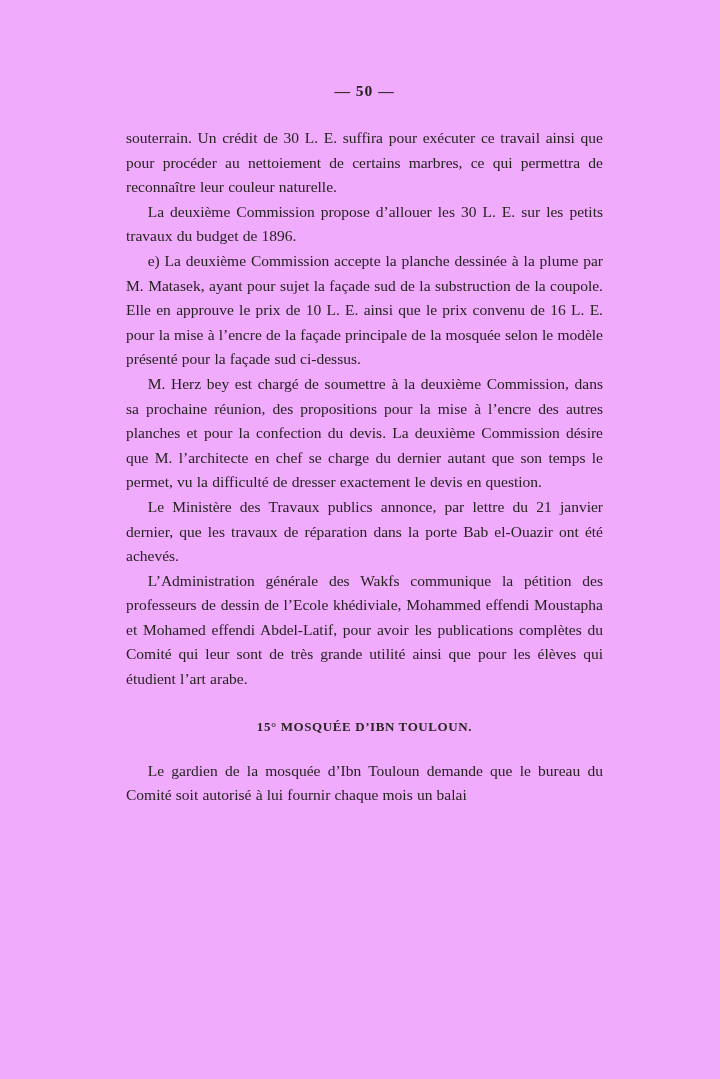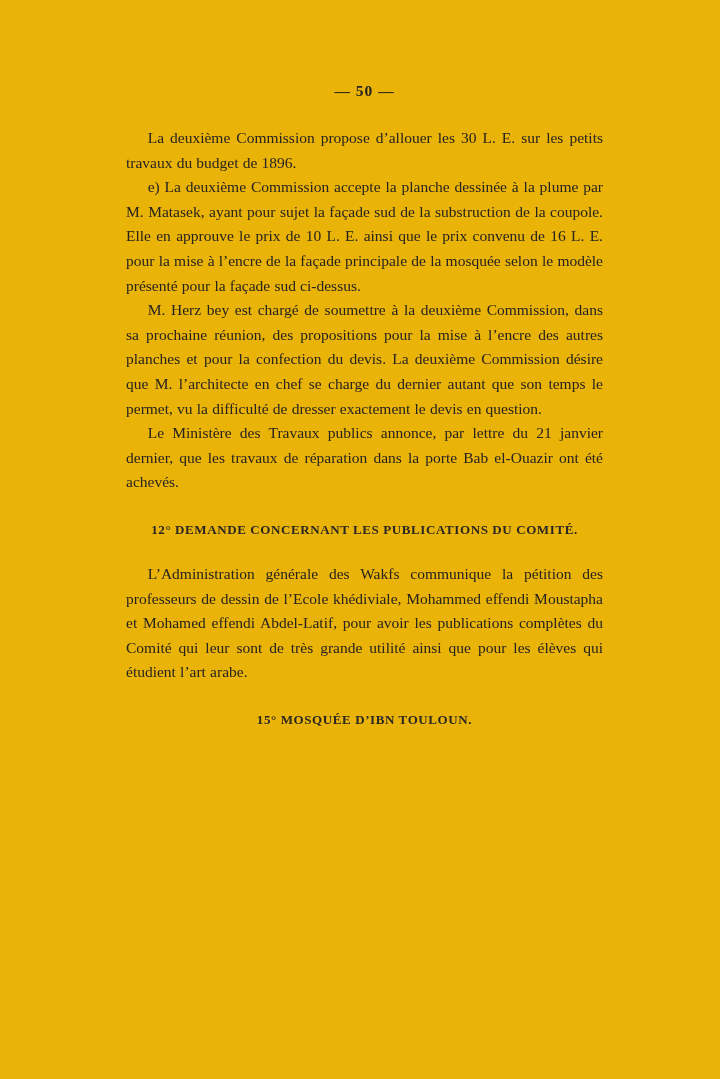--- a/index.html
+++ b/index.html
@@ -5,21 +5,21 @@
   html, body {
     margin: 0;
     padding: 0;
     background: #e9e9e7;
   }
   .page {
     position: relative;
     width: 720px;
     height: 1079px;
     margin: 0 auto;
-    background: #eab308;
+    background: #f0abfc;
     color: #262320;
     font-family: "Liberation Serif", "DejaVu Serif", serif;
     overflow: hidden;
     box-sizing: border-box;
     padding: 82px 117px 0 126px;
   }
   .page-number {
     text-align: center;
     font-weight: bold;
     font-size: 15.5px;
@@ -46,31 +46,32 @@
     color: #2a2723;
   }
 </style>
 </head>
 <body>
 
 <div class="page">
 
   <div class="page-number">— 50 —</div>
 
+  <p class="para no-indent">souterrain. Un crédit de 30 L. E. suffira pour exécuter ce travail ainsi que pour procéder au nettoiement de certains marbres, ce qui permettra de reconnaître leur couleur naturelle.</p>
 
   <p class="para">La deuxième Commission propose d’allouer les 30 L. E. sur les petits travaux du budget de 1896.</p>
 
   <p class="para">e) La deuxième Commission accepte la planche dessinée à la plume par M. Matasek, ayant pour sujet la façade sud de la substruction de la coupole. Elle en approuve le prix de 10 L. E. ainsi que le prix convenu de 16 L. E. pour la mise à l’encre de la façade principale de la mosquée selon le modèle présenté pour la façade sud ci-dessus.</p>
 
   <p class="para">M. Herz bey est chargé de soumettre à la deuxième Commission, dans sa prochaine réunion, des propositions pour la mise à l’encre des autres planches et pour la confection du devis. La deuxième Commission désire que M. l’architecte en chef se charge du dernier autant que son temps le permet, vu la difficulté de dresser exactement le devis en question.</p>
 
 
   <p class="para">Le Ministère des Travaux publics annonce, par lettre du 21 janvier dernier, que les travaux de réparation dans la porte Bab el-Ouazir ont été achevés.</p>
 
-  <h3 class="heading">12° DEMANDE CONCERNANT LES PUBLICATIONS DU COMITÉ.</h3>
 
   <p class="para">L’Administration générale des Wakfs communique la pétition des professeurs de dessin de l’Ecole khédiviale, Mohammed effendi Moustapha et Mohamed effendi Abdel-Latif, pour avoir les publications complètes du Comité qui leur sont de très grande utilité ainsi que pour les élèves qui étudient l’art arabe.</p>
 
 
   <h3 class="heading">15° MOSQUÉE D’IBN TOULOUN.</h3>
 
+  <p class="para">Le gardien de la mosquée d’Ibn Touloun demande que le bureau du Comité soit autorisé à lui fournir chaque mois un balai</p>
 
 </div>
 
 </body></html>

